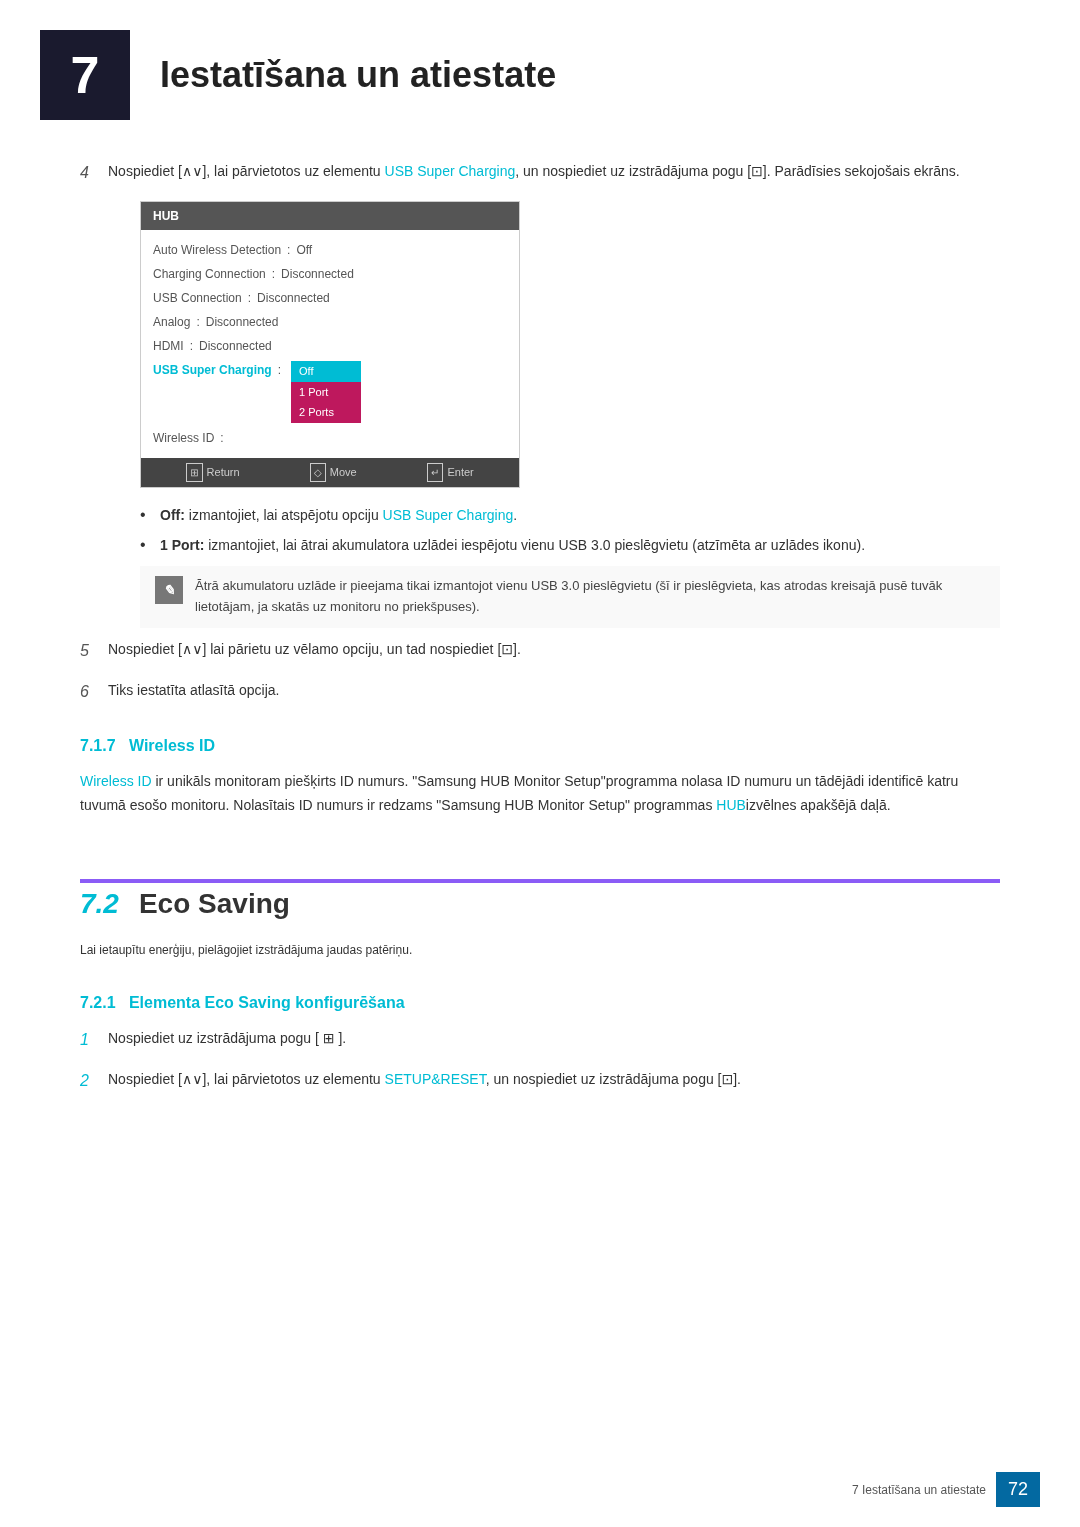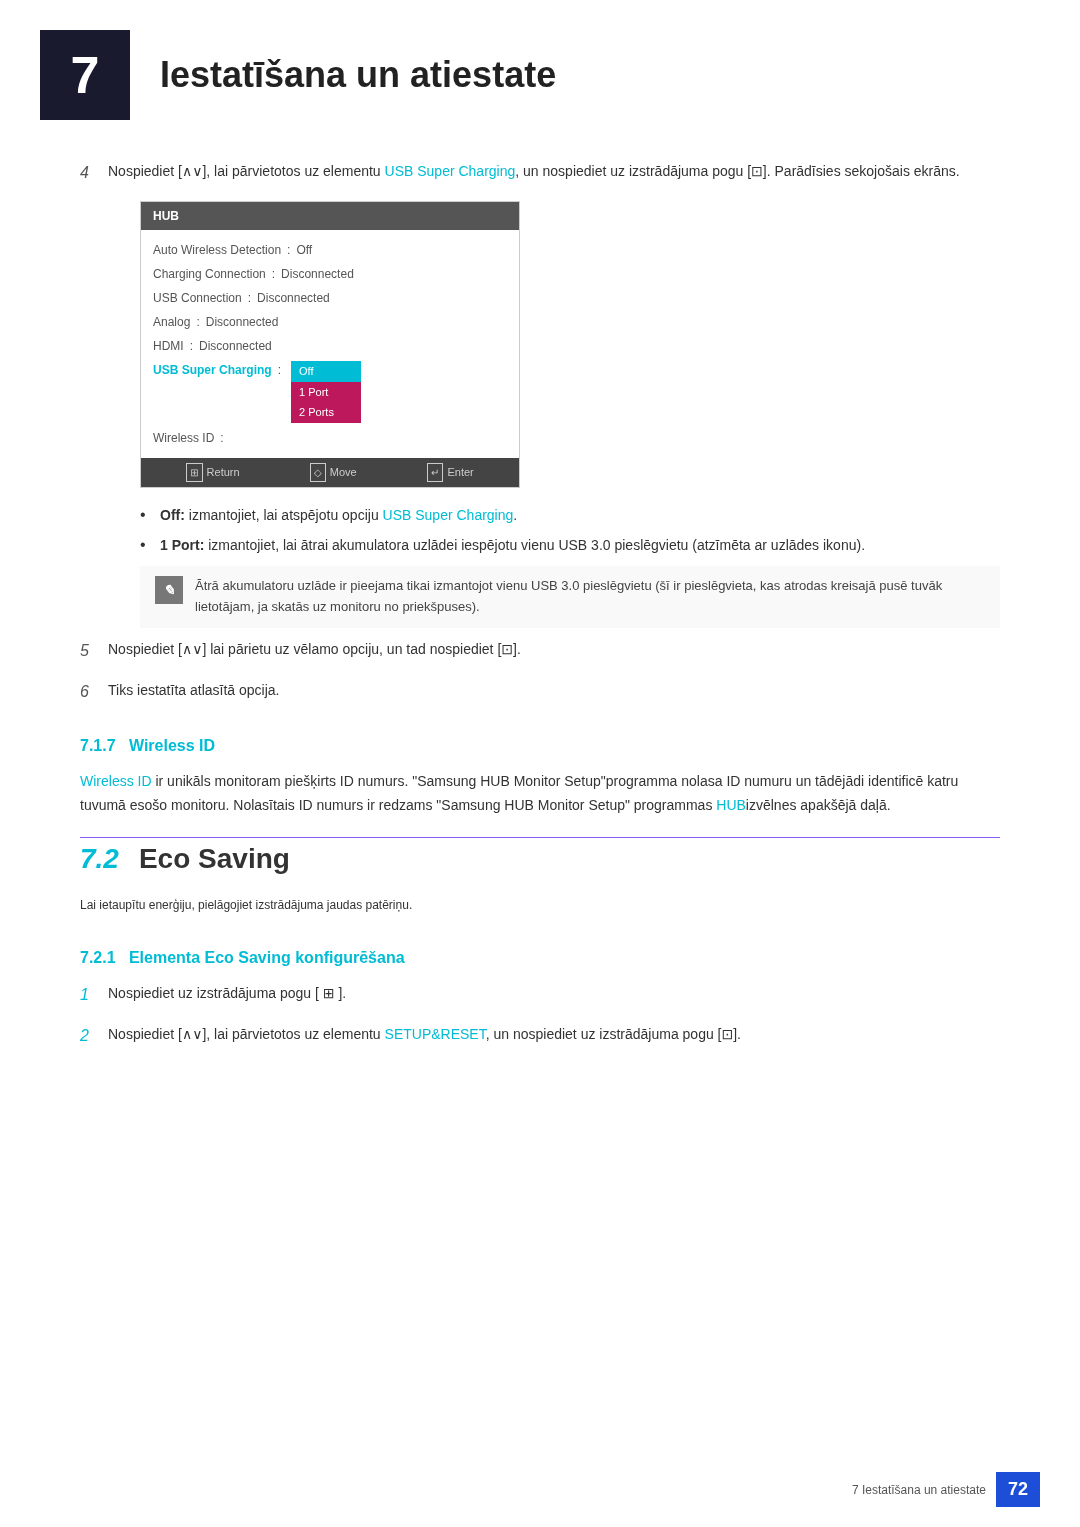--- a/index.html
+++ b/index.html
@@ -189,22 +189,22 @@
     }
     
     .section-heading {
       font-size: 16px;
       font-weight: bold;
       color: #00bcd4;
       margin: 30px 0 12px 0;
     }
     
     .major-section {
-      margin-top: 20px;
-      border-top: 1px solid #8b5cf6;
+      margin-top: 62px;
+      border-top: 4px solid #8b5cf6;
     }
     .major-section-header {
       display: flex;
       align-items: baseline;
       gap: 20px;
       margin-bottom: 16px;
     }
     .major-section-number {
       font-size: 28px;
       font-weight: bold;
@@ -229,24 +229,24 @@
       right: 40px;
       display: flex;
       align-items: center;
       gap: 10px;
     }
     .footer-text {
       font-size: 12px;
       color: #555;
     }
     .footer-page {
-      background: #1d4ed8;
+      background: #0369a1;
       color: #fff;
       font-size: 18px;
-      font-weight: bold;
+      font-weight: normal;
       padding: 4px 12px;
     }
     
     .wireless-section {
       margin-top: 30px;
     }
     .wireless-para {
       font-size: 14px;
       color: #333;
       line-height: 1.7;

